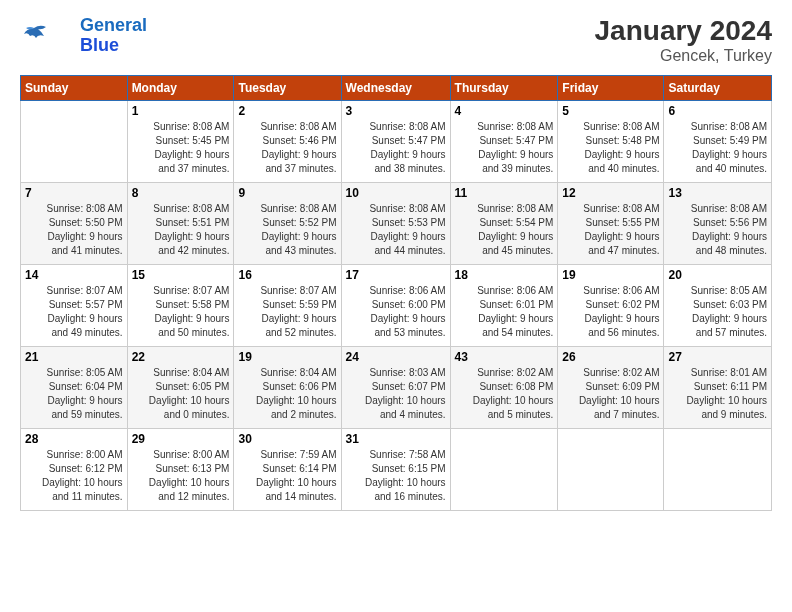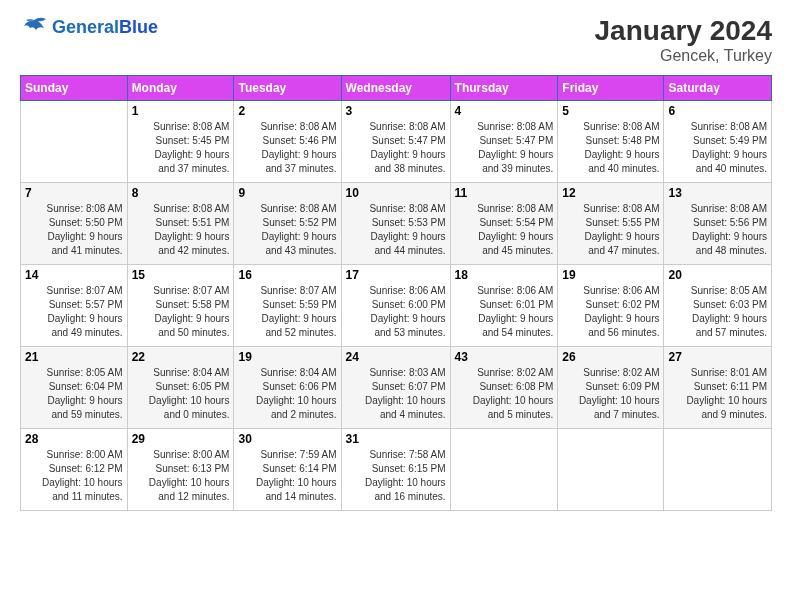--- a/index.html
+++ b/index.html
@@ -51,21 +51,21 @@
     .calendar-subtitle {
       font-size: 16px;
       color: #555;
     }
     table {
       width: 100%;
       border-collapse: collapse;
       font-size: 11px;
     }
     thead tr th {
-      background-color: #d946ef;
+      background-color: #c2410c;
       color: #fff;
       padding: 5px 4px;
       text-align: left;
       font-size: 12px;
       font-weight: bold;
       border: 1px solid #2a6db5;
     }
     tbody tr td {
       border: 1px solid #ccc;
       vertical-align: top;
@@ -98,21 +98,21 @@
 </head>
 <body>
 
 <div class="page">
   <div class="header">
     <div class="logo">
       <svg class="logo-bird" viewBox="0 0 28 24">
         <path d="M14 4 Q20 0 26 3 Q22 6 18 5 Q22 8 24 12 Q18 10 16 14 Q14 10 10 12 Q8 8 4 10 Q6 5 14 4Z" fill="#2a6db5"></path>
         <path d="M14 4 Q10 2 6 4 Q8 6 12 5Z" fill="#4a90d9"></path>
       </svg>
-      <div style="display:flex; line-height:1.1;">
+      <div style="display:flex; flex-direction:column; line-height:1.1;margin-left:28px;">
         <span class="logo-text"><span>General</span></span>
         <span class="logo-text" style="color:#1d4ed8;">Blue</span>
       </div>
     </div>
     <div class="title-block">
       <div class="calendar-title">January 2024</div>
       <div class="calendar-subtitle">Gencek, Turkey</div>
     </div>
   </div>
 

